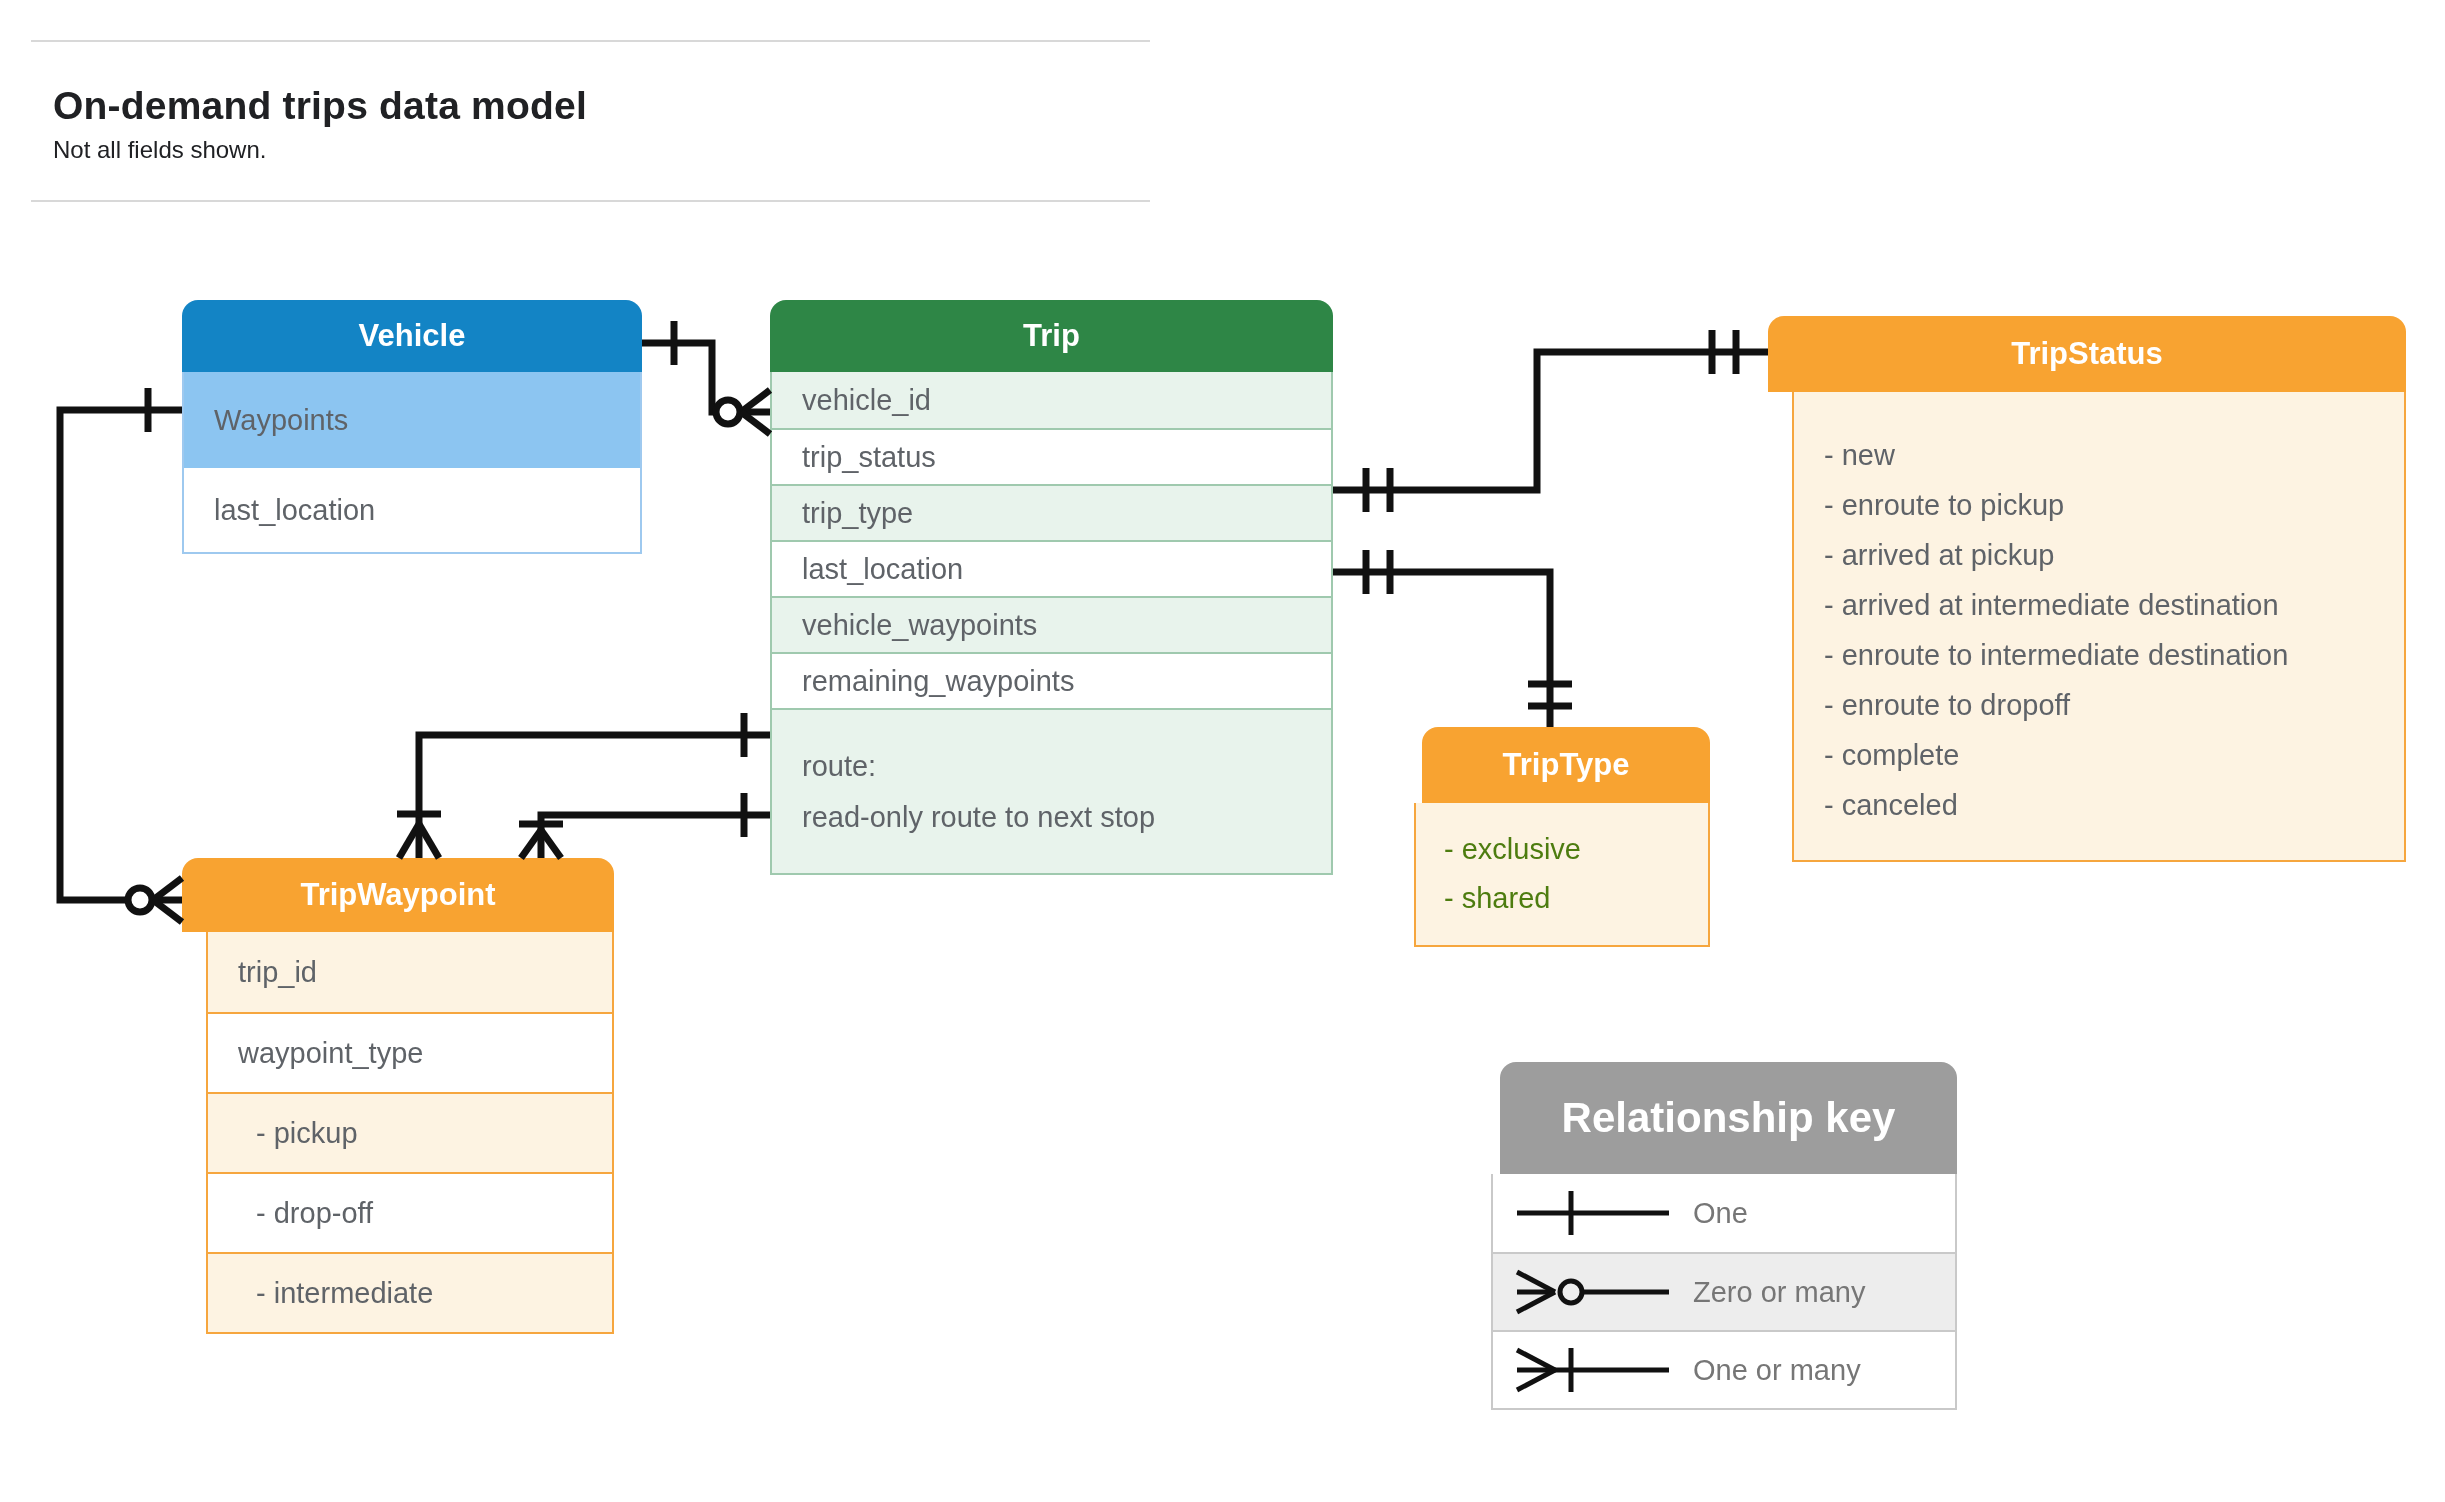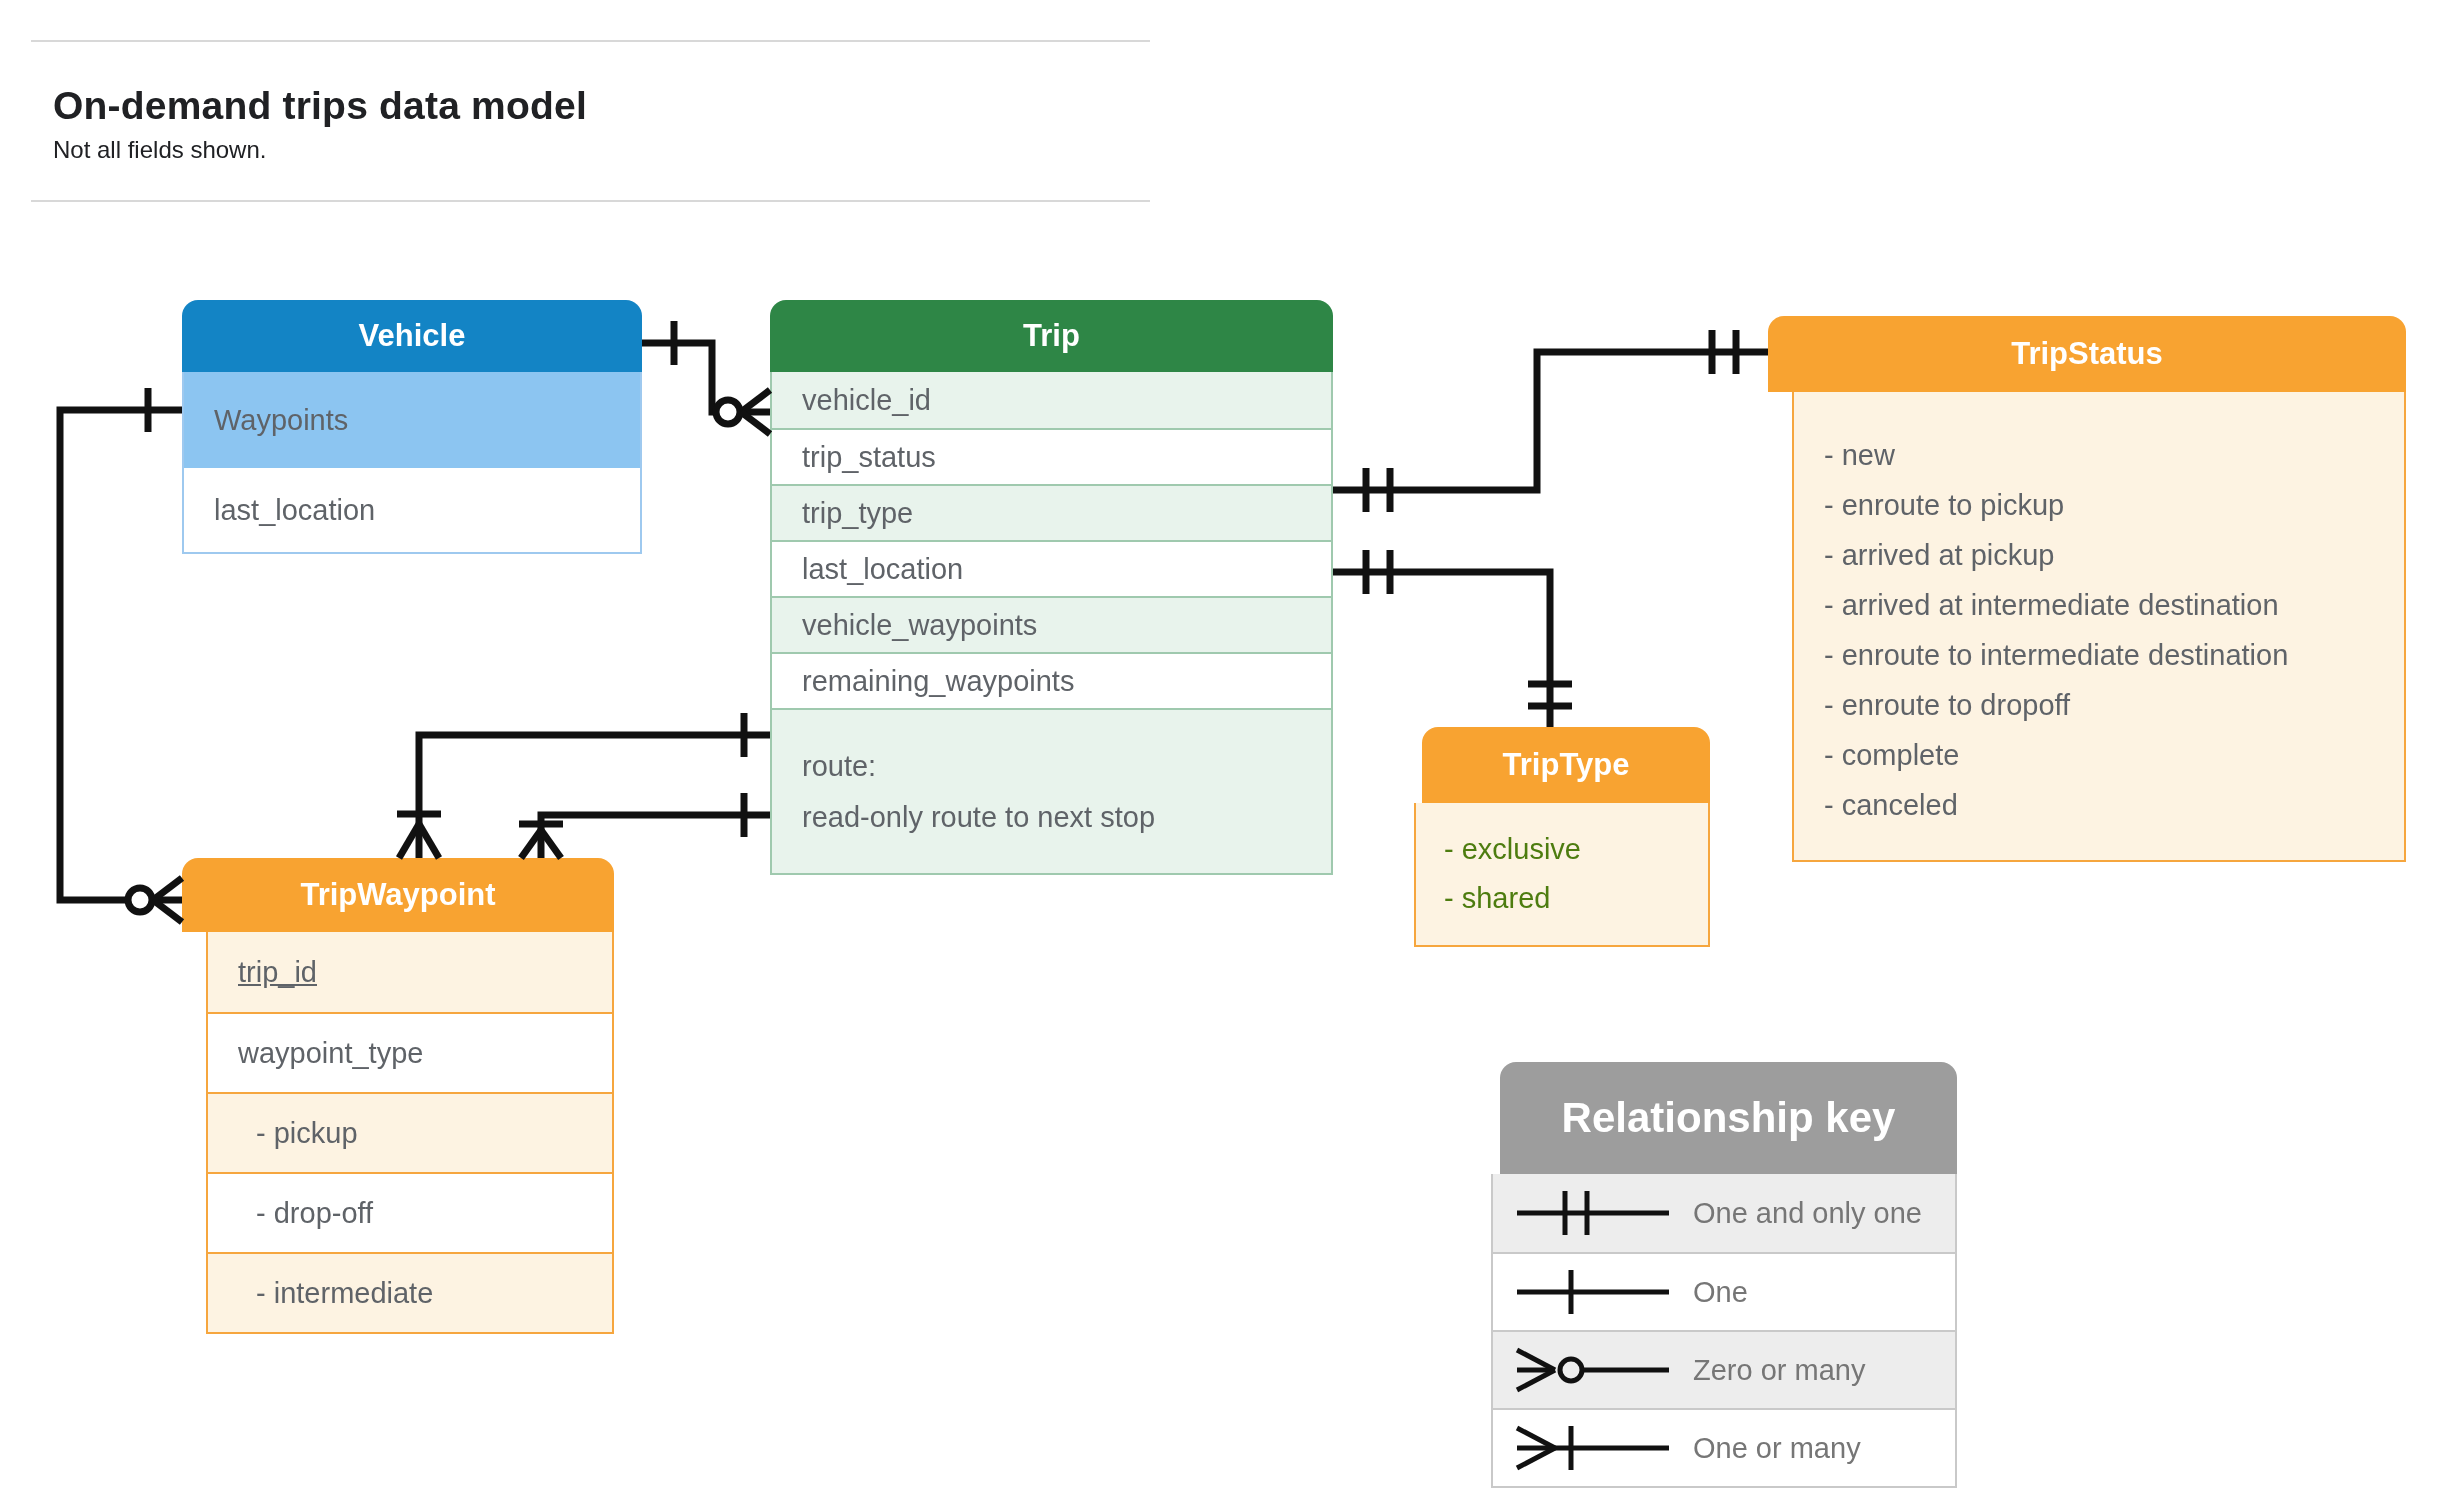--- a/index.html
+++ b/index.html
@@ -38,21 +38,21 @@
   .trip .body{border:2px solid #9fc9ae;border-top:none;box-sizing:border-box;}
   .trip .row{height:56px;border-top:2px solid #9fc9ae;}
   .trip .row:first-child{border-top:none;}
   .trip .row.alt{background:#e8f3ec;}
   .trip .row.route{height:165px;flex-direction:column;align-items:flex-start;justify-content:center;gap:18px;background:#e8f3ec;}
 
   
   .orange .hdr{background:#f8a331;}
   .orange .body{border:2px solid #f6a63e;border-top:none;box-sizing:border-box;margin-left:24px;}
   .orange .row{border-top:2px solid #f6a63e;}
-  .orange .row:first-child{border-top:none;text-decoration:underline;}
+  .orange .row:first-child{border-top:none;}
   .orange .row.alt{background:#fdf3e2;}
 
   .tripwaypoint{left:182px;top:858px;width:432px;}
   .tripwaypoint .hdr{height:74px;}
   .tripwaypoint .row{height:80px;}
 
   .tripstatus{left:1768px;top:316px;width:638px;}
   .tripstatus .hdr{height:76px;}
   .tripstatus .list{background:#fdf3e2;padding:38px 0 30px 30px;}
   .tripstatus .list .item{font-size:29px;color:#5f6368;line-height:50px;}
@@ -146,28 +146,20 @@
       <div class="row">waypoint_type</div>
       <div class="row alt indent">- pickup</div>
       <div class="row indent">- drop-off</div>
       <div class="row alt indent">- intermediate</div>
     </div>
   </div>
 
   <div class="entity legend">
     <div class="hdr">Relationship key</div>
     <div class="body">
-      <div class="lrow alt">
-        <svg class="sym" viewBox="0 0 170 60">
-          <line x1="8" y1="30" x2="160" y2="30"></line>
-            <line x1="56" y1="8" x2="56" y2="52"></line>
-            <line x1="78" y1="8" x2="78" y2="52"></line>
-        </svg>
-        <span class="lbl">One and only one</span>
-      </div>
       <div class="lrow">
         <svg class="sym" viewBox="0 0 170 60">
           <line x1="8" y1="30" x2="160" y2="30"></line>
             <line x1="62" y1="8" x2="62" y2="52"></line>
         </svg>
         <span class="lbl">One</span>
       </div>
       <div class="lrow alt">
         <svg class="sym" viewBox="0 0 170 60">
           <line x1="8" y1="10" x2="46" y2="30"></line>

